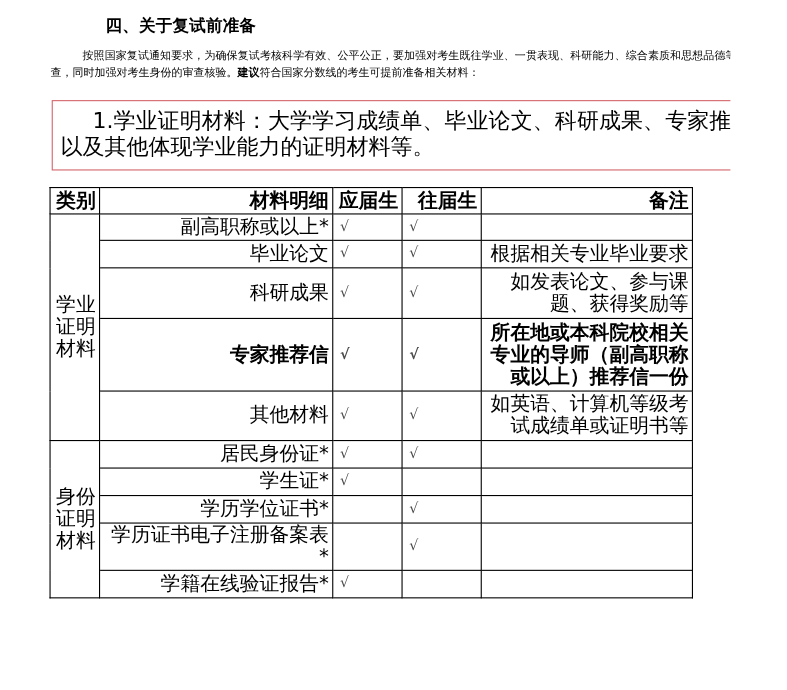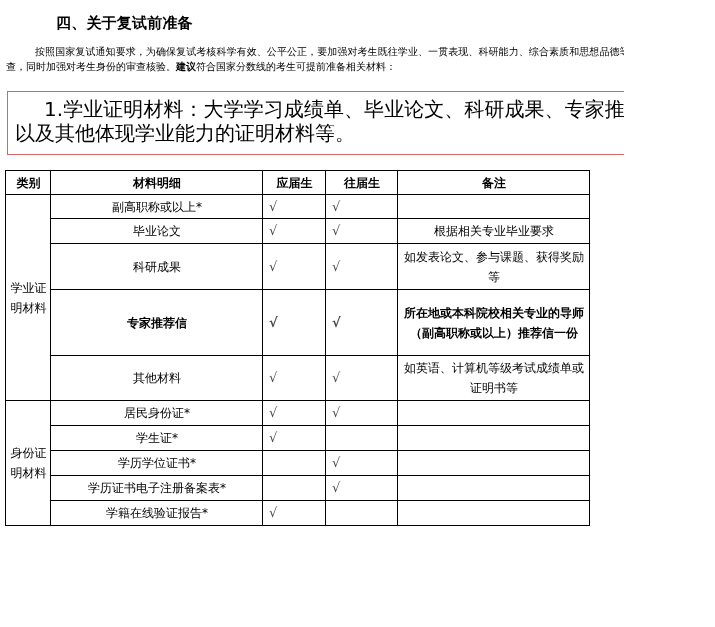--- a/index.html
+++ b/index.html
@@ -13,20 +13,21 @@
     color: #000000;
     -webkit-font-smoothing: none;
   }
   #page {
     position: relative;
     width: 624px;
     height: 627px;
     overflow: hidden;
     background: #ffffff;
     box-sizing: border-box;
+    margin-left: 40px;
   }
   
   .page-edge-rule {
     position: absolute;
     top: 0;
     left: 706px;
     width: 1px;
     height: 627px;
     background: #1f3b4d;
   }
@@ -86,24 +87,24 @@
   .materials-table {
     border-collapse: collapse;
     margin: 15px 0 0 5px;
     width: 584px;
     table-layout: fixed;
     background: #ffffff;
   }
   .materials-table th,
   .materials-table td {
     border: 1px solid #000000;
-    font-size: 12px;
+    font-size: 18px;
     line-height: 20px;
     font-weight: normal;
-    text-align: center;
+    text-align: right;
     vertical-align: middle;
     padding: 1px 3px 1px 4px;
     box-sizing: border-box;
     word-break: break-all;
   }
   .materials-table thead th {
     font-weight: bold;
     height: 24px;
     padding-top: 0;
     padding-bottom: 0;

